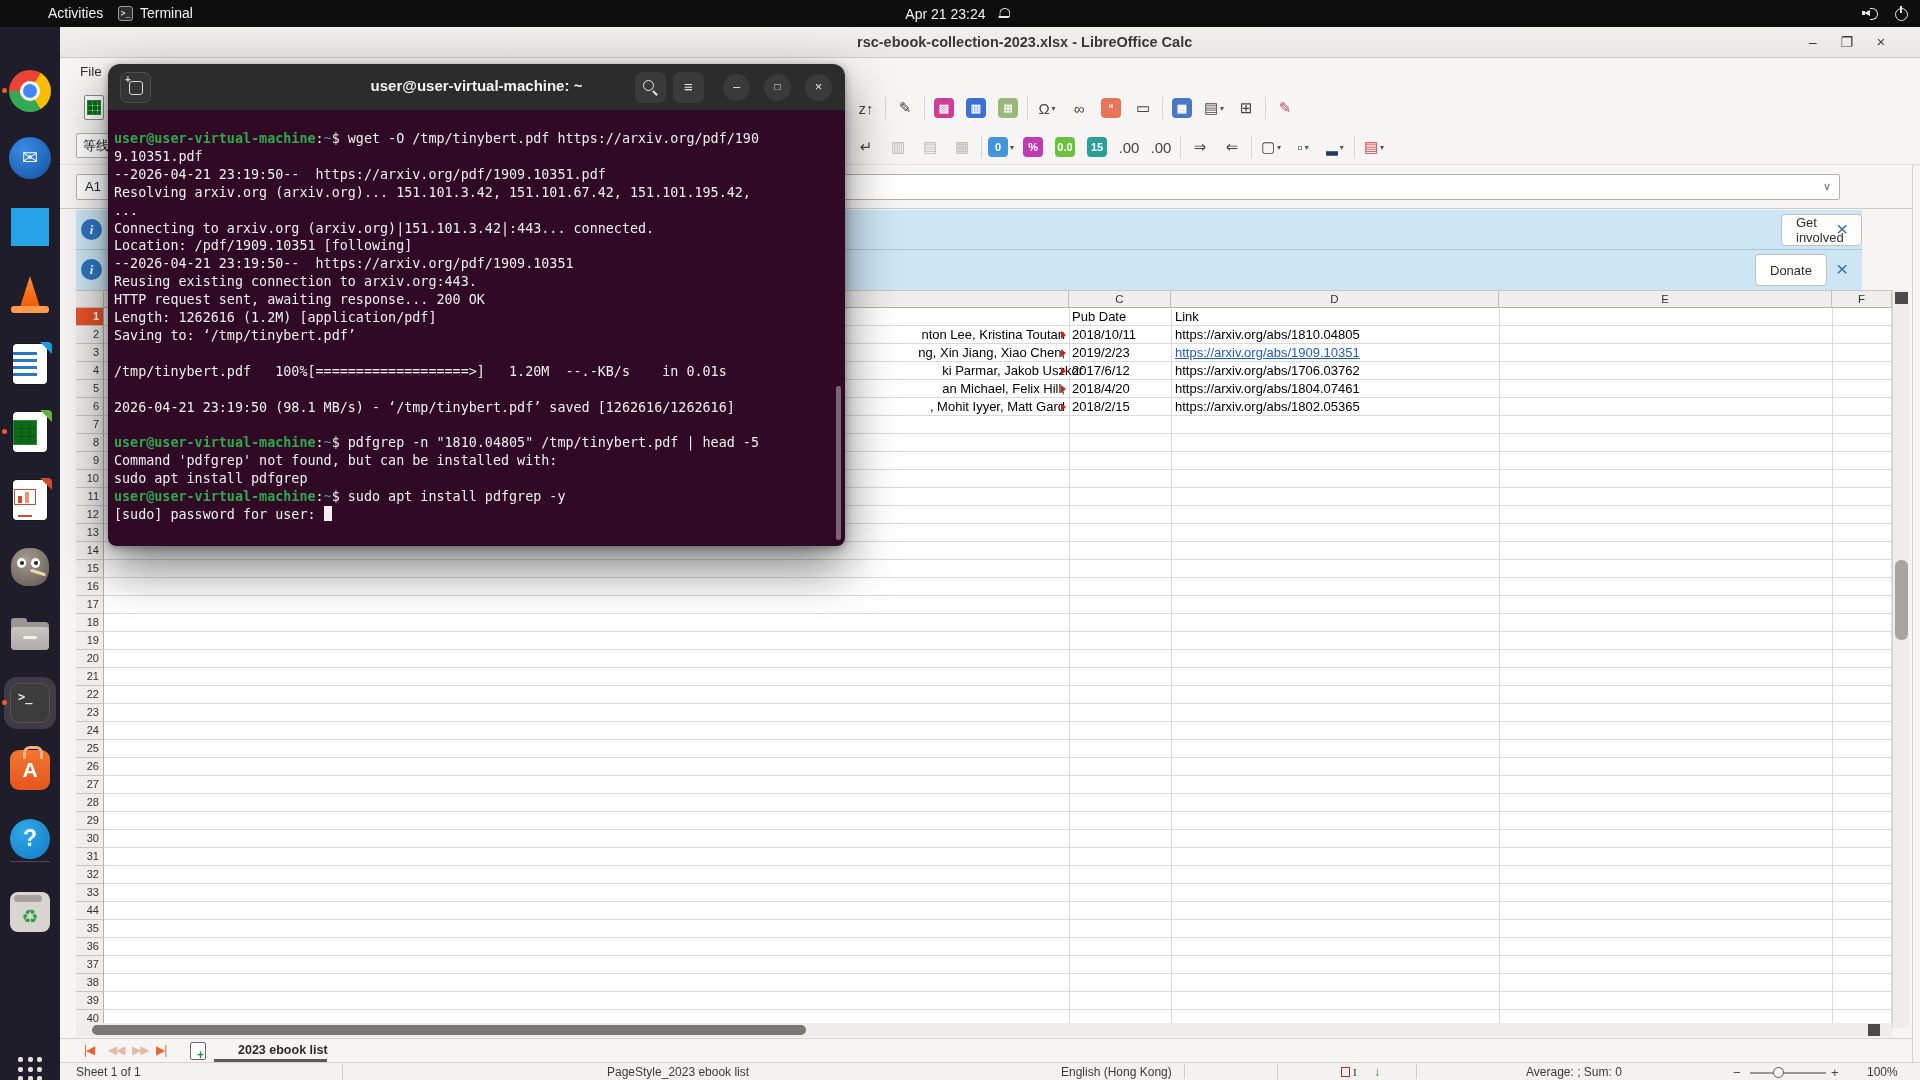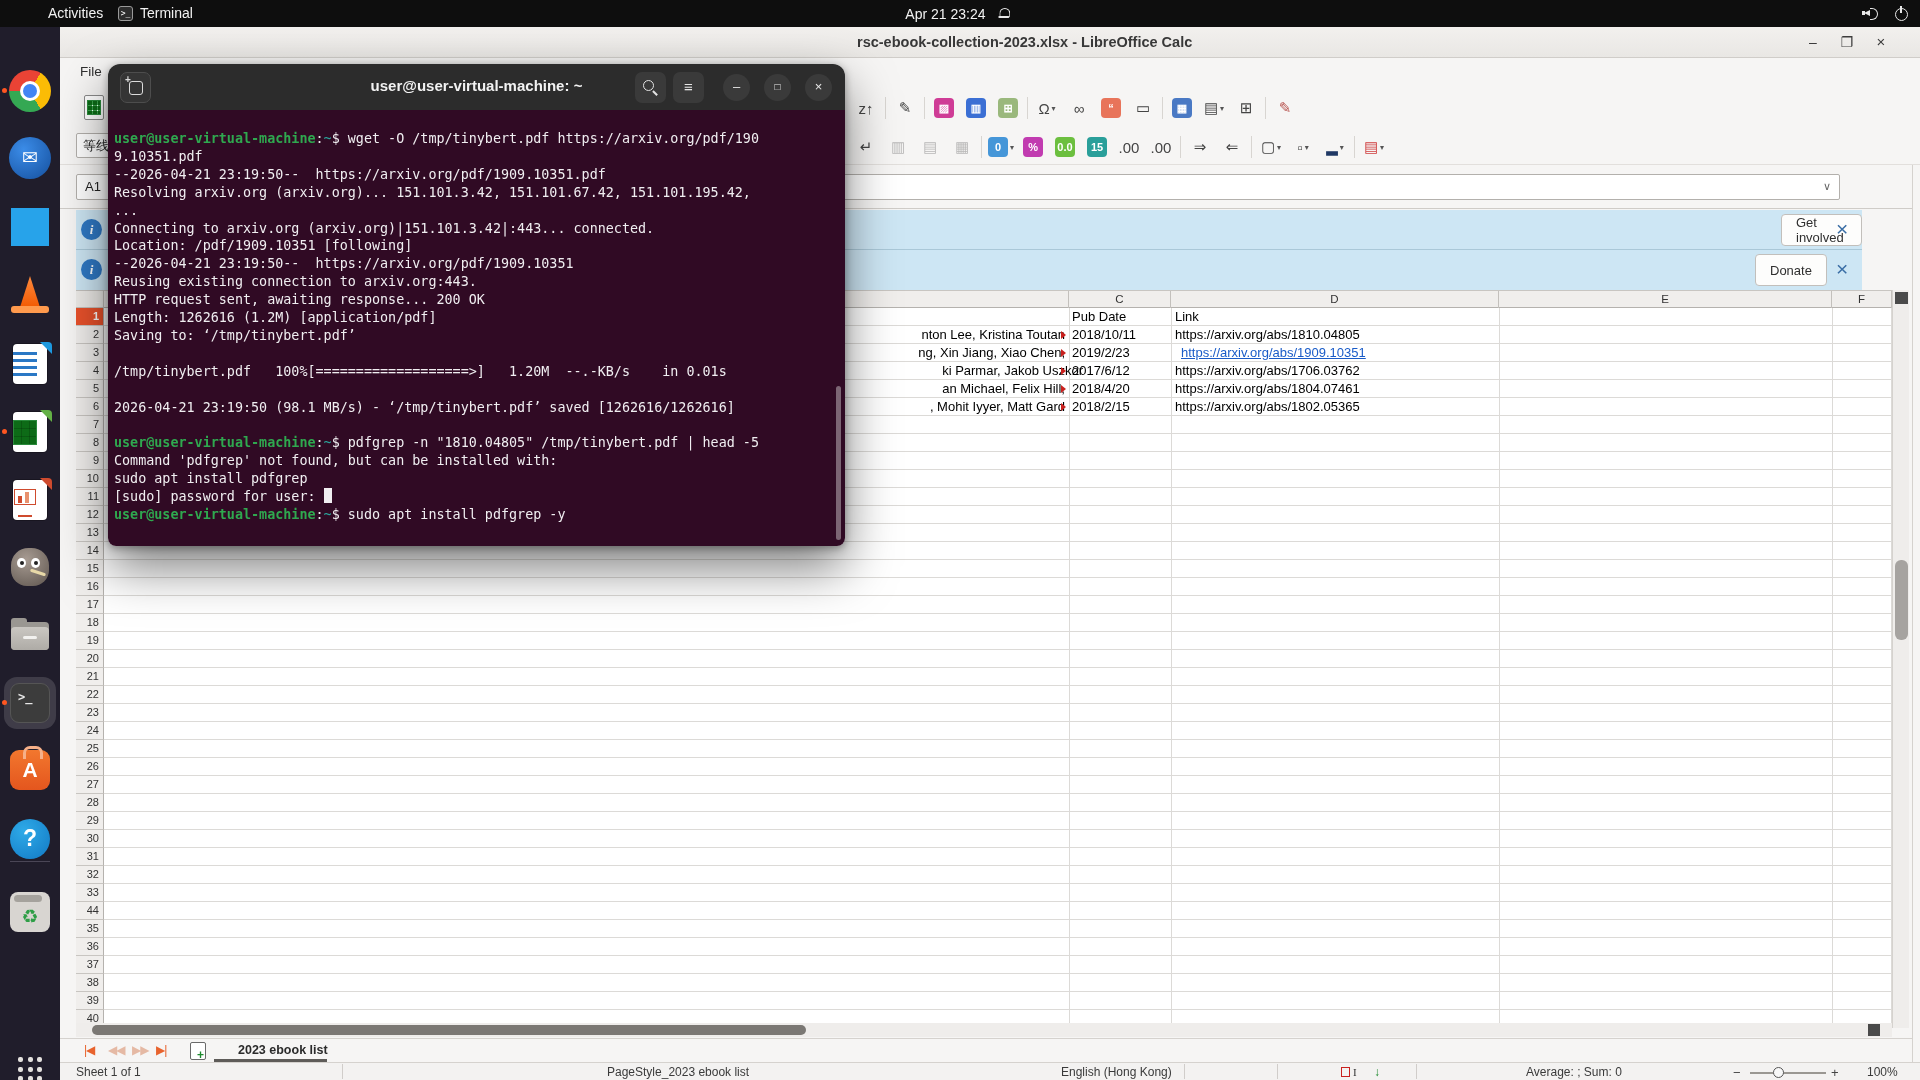--- a/index.html
+++ b/index.html
@@ -108,21 +108,21 @@
   #cornerbox { position:absolute; left:16px; top:263px; width:28px; height:18px; background:#eceae7; border:1px solid #c3c0bc; border-left:none; }
   #rowheaders { position:absolute; left:16px; top:281px; width:28px; height:720px; }
   .rowh { position:absolute; left:0; width:28px; height:18px; background:#f0eeec; border-bottom:1px solid #c8c5c1; border-right:1px solid #b5b2ae; font-size:11px; color:#333; text-align:right; padding-right:4px; line-height:17px; }
   .rowh.active { background:#e8512b; color:#fff; font-weight:bold; }
   #grid { position:absolute; left:44px; top:281px; width:1788px; height:720px; background:#fff; background-image:repeating-linear-gradient(to bottom,transparent 0 17px,#dcdad7 17px 18px); }
   .vline { position:absolute; top:0; width:1px; height:720px; background:#dcdad7; }
   .cellrow { position:absolute; left:0; width:100%; height:18px; font-size:13px; color:#000; }
   .cell { position:absolute; top:0; height:18px; line-height:17px; white-space:nowrap; overflow:hidden; }
   .cell.bclip { text-align:right; }
   .ovf { position:absolute; top:5px; width:0; height:0; border-left:5px solid #c9211e; border-top:4px solid transparent; border-bottom:4px solid transparent; }
-  .cell.link { color:#1a5cc8; text-decoration:underline;margin-left:6px; }
+  .cell.link { color:#1a5cc8; text-decoration:underline; }
 
   #vscroll { position:absolute; left:1832px; top:263px; width:17px; height:738px; background:#efedeb; border-left:1px solid #d5d2ce; }
   #vscroll .thumb { position:absolute; left:2px; top:270px; width:13px; height:80px; background:#a6a3a0; border-radius:6px; }
   #vscroll .topsq { position:absolute; left:2px; top:2px; width:13px; height:12px; background:#4a4a4a; }
   #hscroll { position:absolute; left:16px; top:996px; width:1816px; height:14px; background:#efedeb; }
   #hscroll .thumb { position:absolute; left:16px; top:2px; width:714px; height:10px; background:#7b7874; border-radius:5px; }
   #hscroll .endsq { position:absolute; right:12px; top:1px; width:12px; height:12px; background:#4a4a4a; }
 
   #sheetbar { position:absolute; left:0; top:1011px; width:100%; height:24px; background:#f6f5f4; border-top:1px solid #d5d2ce; }
   .navarr { position:absolute; top:4px; font-size:12px; letter-spacing:-1px; }
@@ -475,22 +475,22 @@
         <div class="tline"><span>Length: 1262616 (1.2M) [application/pdf]</span></div>
         <div class="tline"><span>Saving to: ‘/tmp/tinybert.pdf’</span></div>
         <div class="tline"><span>&nbsp;</span></div>
         <div class="tline"><span>/tmp/tinybert.pdf   100%[===================&gt;]   1.20M  --.-KB/s    in 0.01s</span></div>
         <div class="tline"><span>&nbsp;</span></div>
         <div class="tline"><span>2026-04-21 23:19:50 (98.1 MB/s) - ‘/tmp/tinybert.pdf’ saved [1262616/1262616]</span></div>
         <div class="tline"><span>&nbsp;</span></div>
         <div class="tline"><span class="p-user">user@user-virtual-machine</span><span class="p-sep">:</span><span class="p-path">~</span><span class="p-sep">$ </span><span>pdfgrep -n "1810.04805" /tmp/tinybert.pdf | head -5</span></div>
         <div class="tline"><span>Command 'pdfgrep' not found, but can be installed with:</span></div>
         <div class="tline"><span>sudo apt install pdfgrep</span></div>
+        <div class="tline"><span class="p-user">user@user-virtual-machine</span><span class="p-sep">:</span><span class="p-path">~</span><span class="p-sep">$ </span><span>sudo apt install pdfgrep -y</span></div>
         <div class="tline"><span>[sudo] password for user: </span><span class="cursor"></span></div>
-        <div class="tline"><span class="p-user">user@user-virtual-machine</span><span class="p-sep">:</span><span class="p-path">~</span><span class="p-sep">$ </span><span>sudo apt install pdfgrep -y</span></div>
       </div>
     <div id="term-scroll"></div>
   </div>
 
   <div id="topbar">
     <div id="activities">Activities</div>
     <div id="tb-app">
       <div class="tb-term-ico">&gt;_</div>
       <span>Terminal</span>
     </div>

